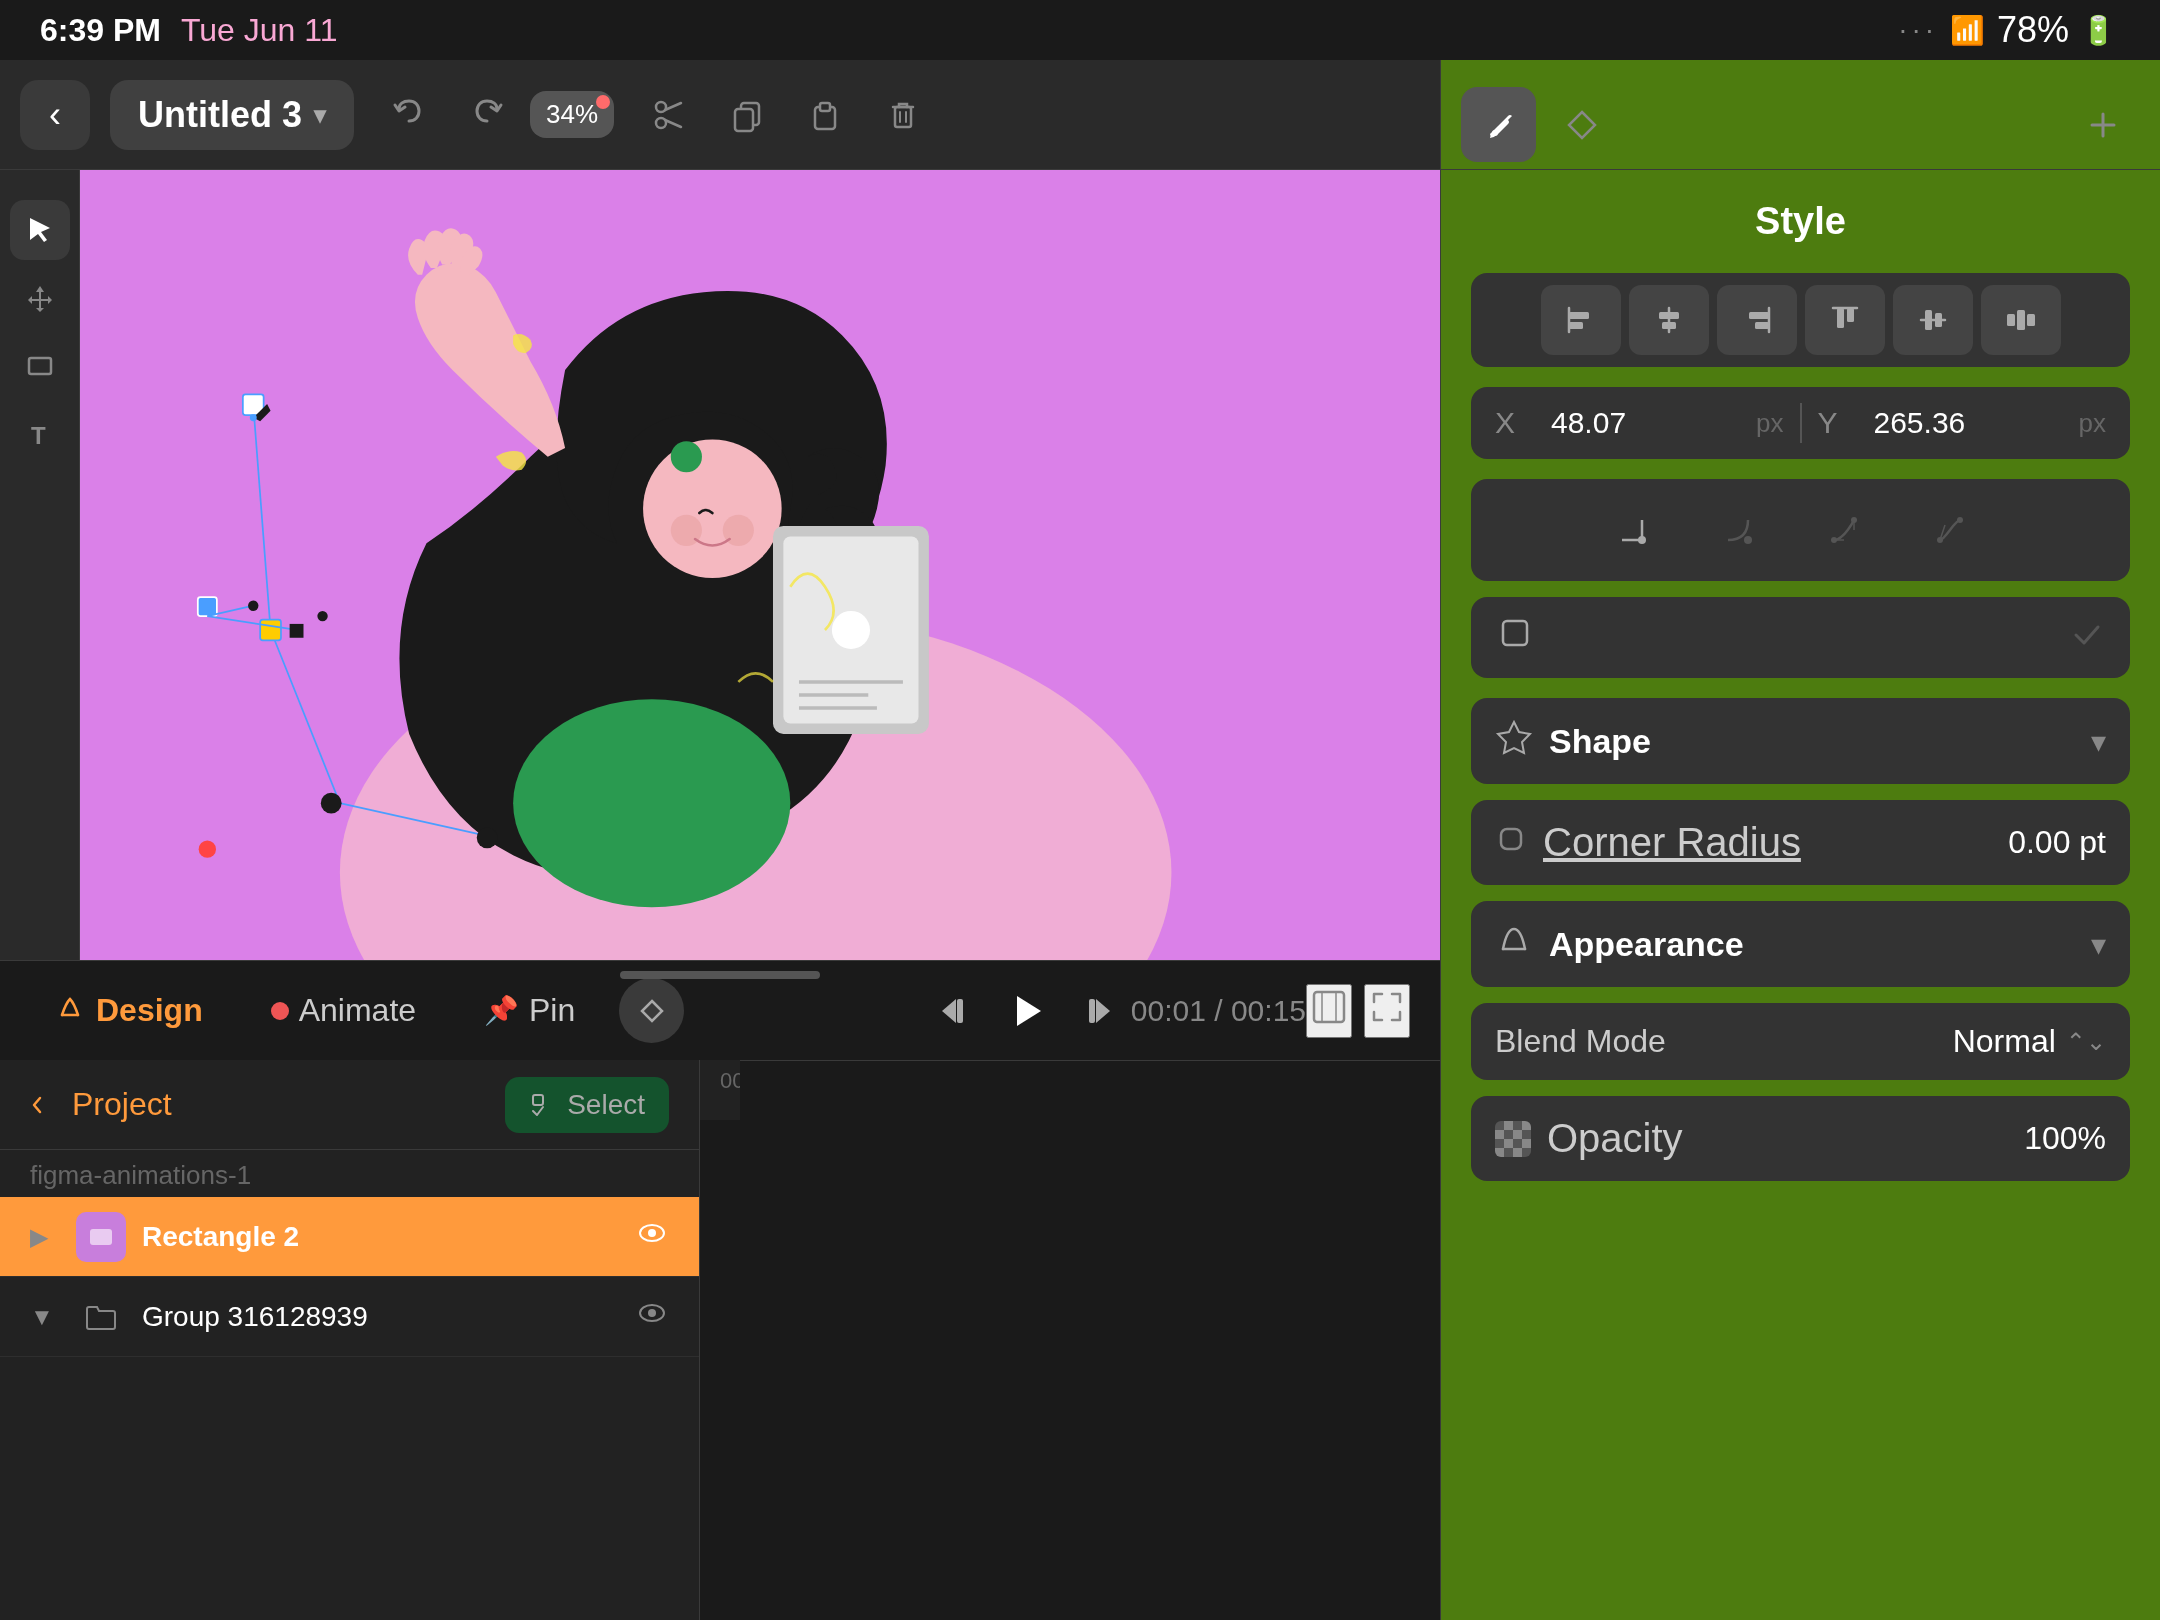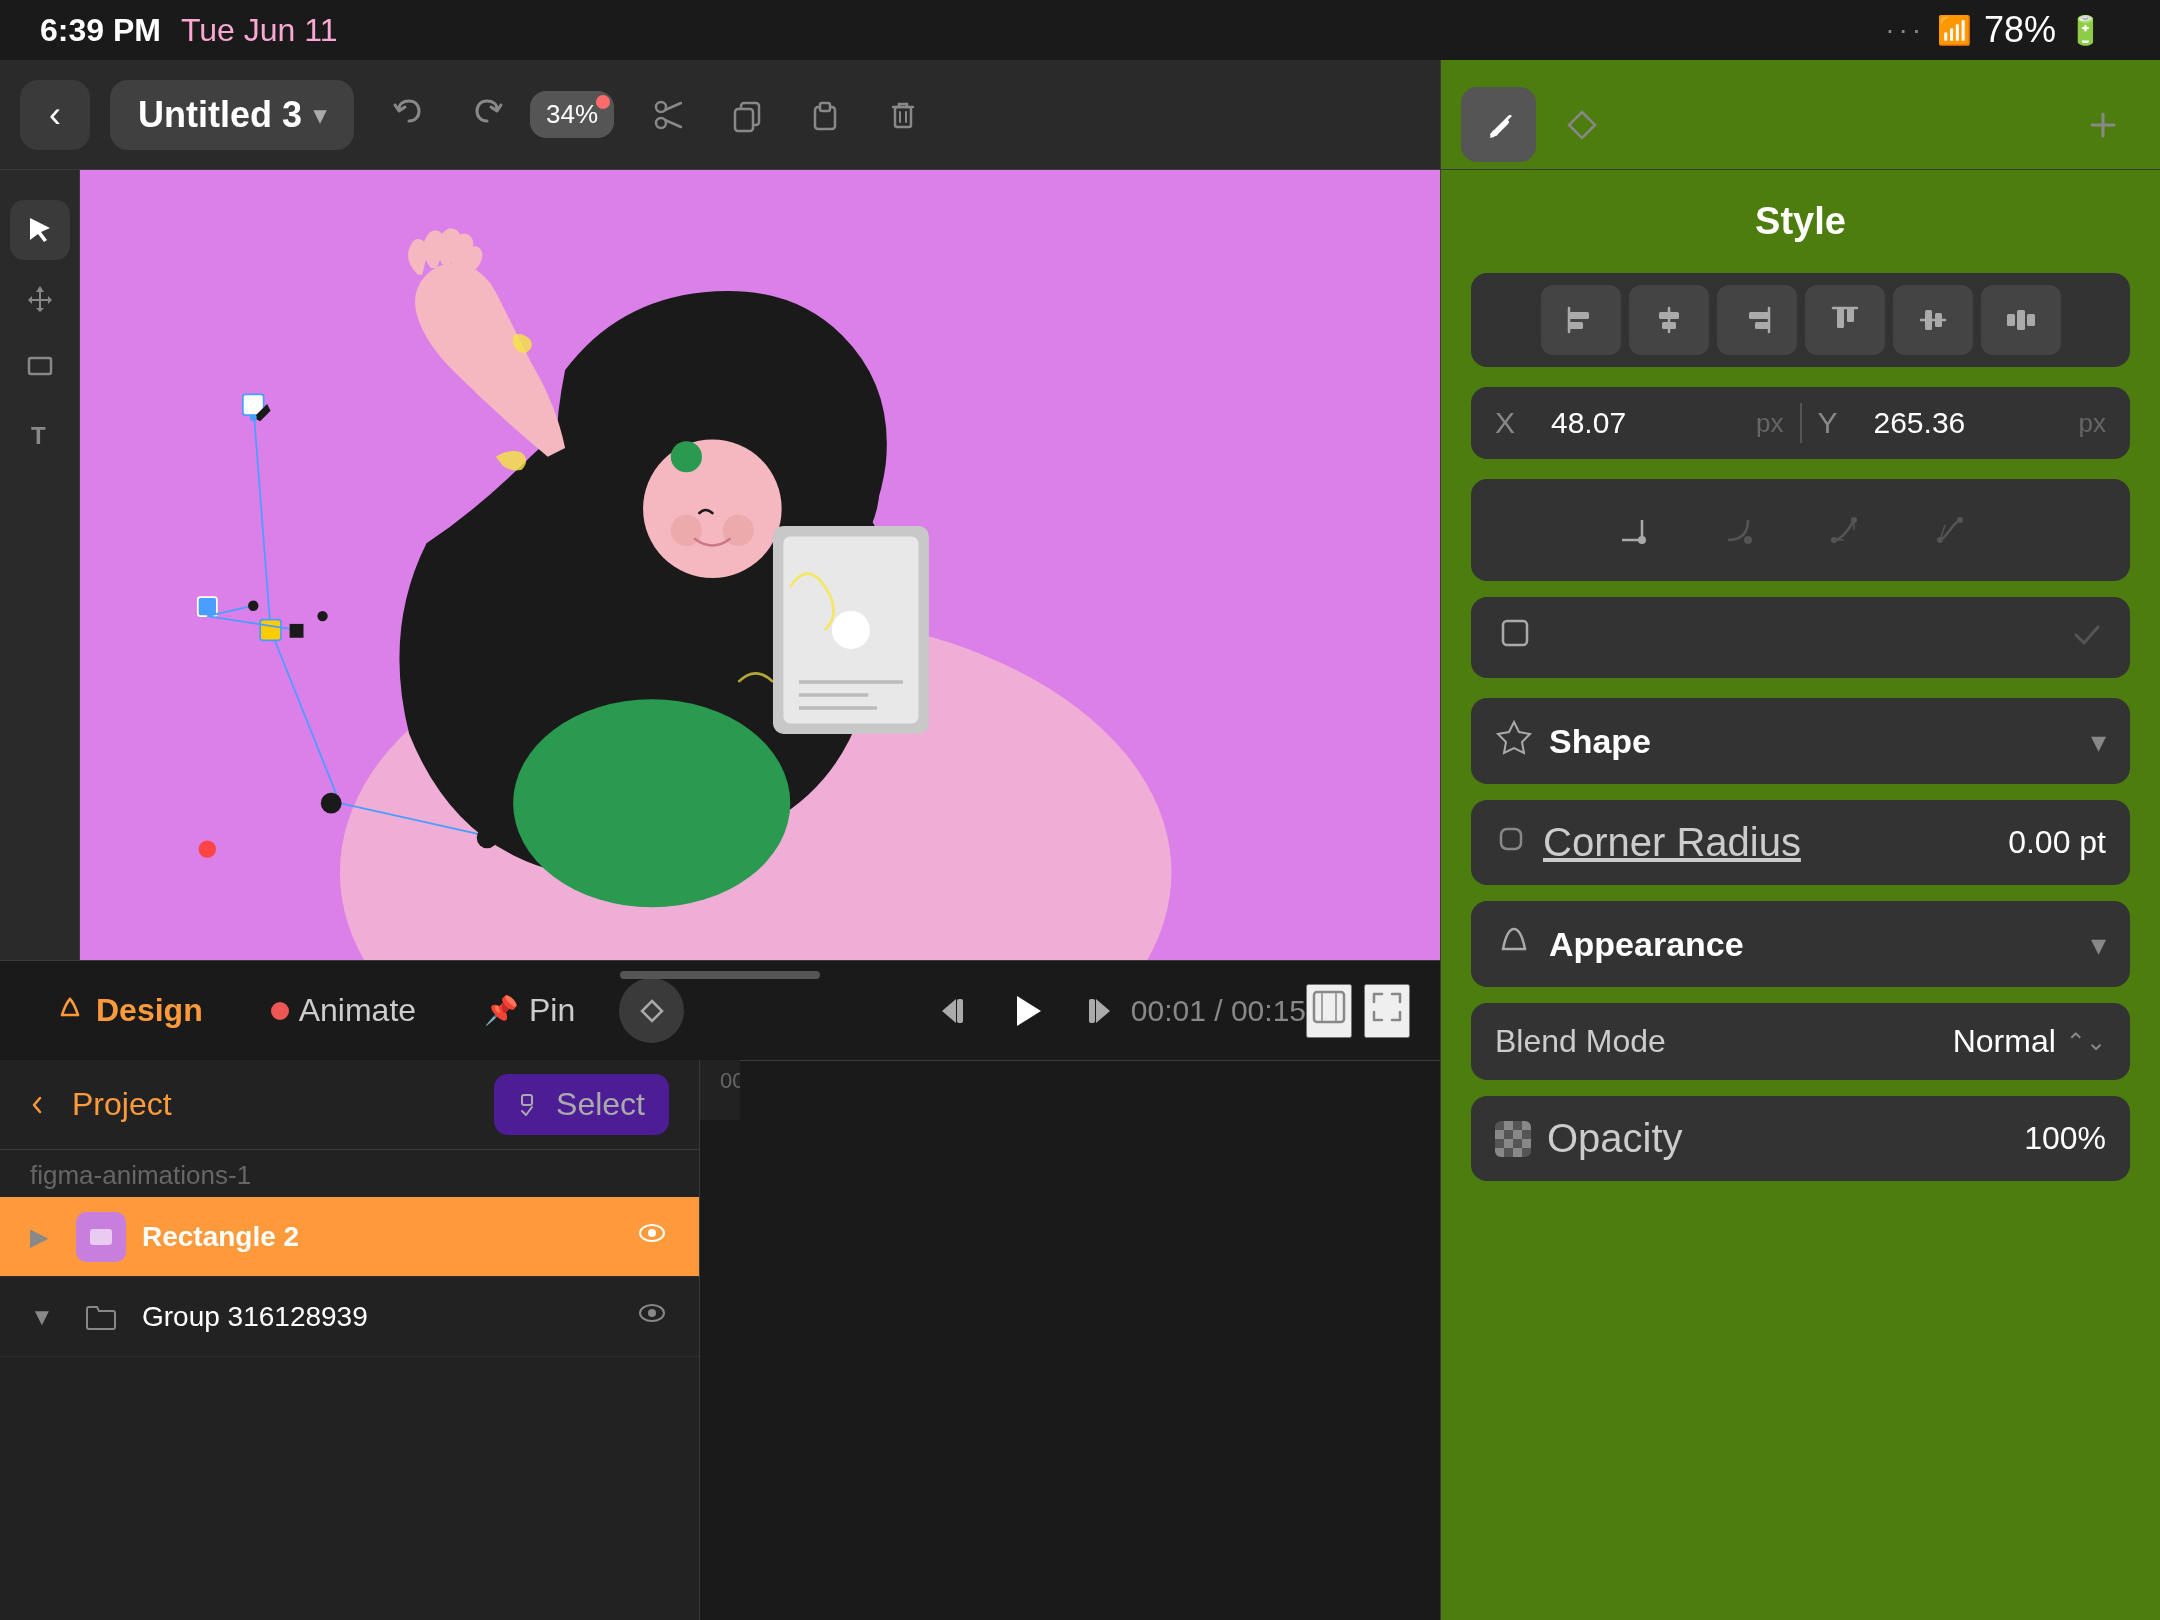--- a/index.html
+++ b/index.html
@@ -9,21 +9,21 @@
       font-family: -apple-system, BlinkMacSystemFont, 'SF Pro Text', sans-serif;
       width: 2160px;
       height: 1620px;
       overflow: hidden;
       position: relative;
     }
 
     
     .status-bar {
       position: absolute;
-      top: 0; left: 0; right: 17px;
+      top: 0; left: 0; right: 4px;
       height: 60px;
       background: #1a1a1a;
       display: flex;
       align-items: center;
       justify-content: space-between;
       padding: 0 40px;
       z-index: 100;
     }
     .status-time {
       font-size: 32px;
@@ -487,23 +487,23 @@
       border-bottom: 1px solid #3a3a3a;
       height: 90px;
     }
     .project-btn {
       display: flex; align-items: center; gap: 12px;
       font-size: 32px;
       color: #ff9a3c;
     }
     .select-btn {
       display: flex; align-items: center; gap: 10px;
-      font-size: 32px;
+      font-size: 28px;
       color: #aaa;
-      background: #4c1d95;
+      background: #14532d;
       padding: 12px 24px;
       border-radius: 14px;
     }
 
     .layer-item {
       display: flex;
       align-items: center;
       padding: 14px 30px;
       height: 80px;
       gap: 16px;

